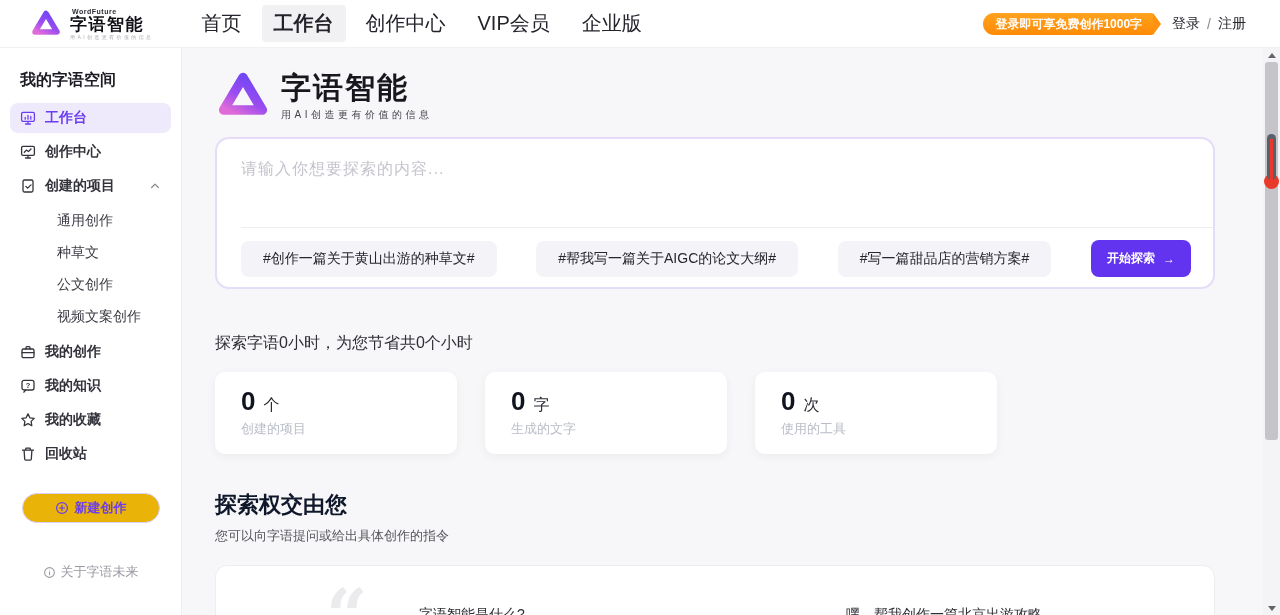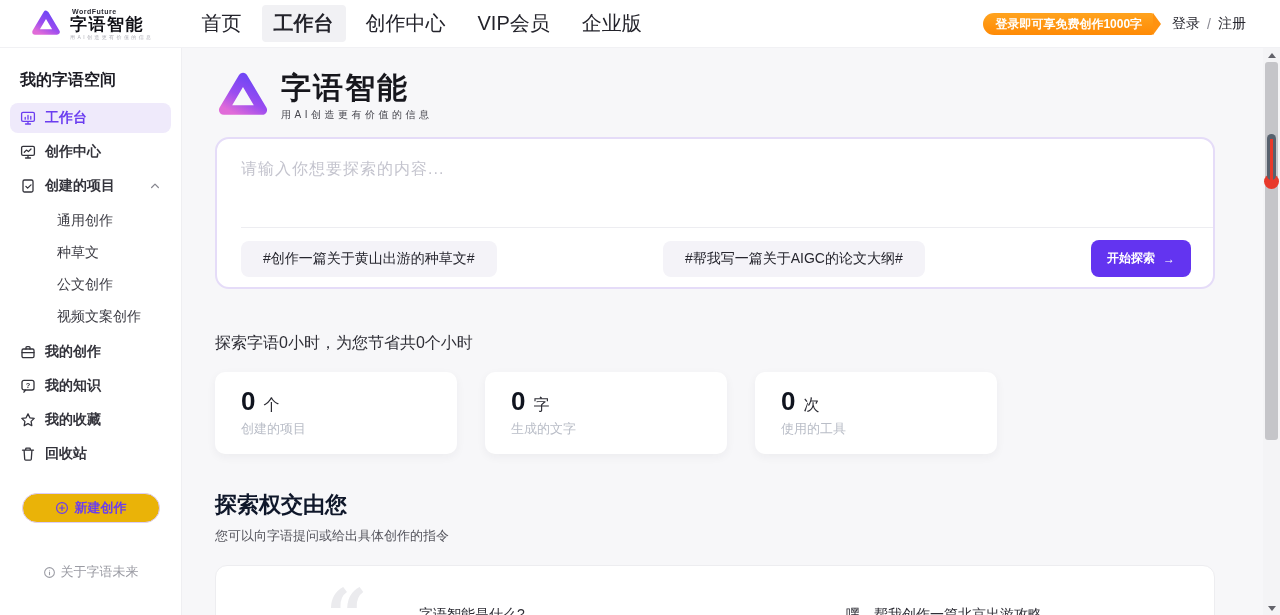--- a/index.html
+++ b/index.html
@@ -268,20 +268,21 @@
       <div class="hero-tagline">用AI创造更有价值的信息</div>
     </div>
   </div>
 
   <div class="search-card">
     <textarea class="search-input" placeholder="请输入你想要探索的内容..." style=""></textarea>
     <hr class="search-divider">
     <div class="chips-row">
       <span class="chip">#创作一篇关于黄山出游的种草文#</span>
       <span class="chip">#帮我写一篇关于AIGC的论文大纲#</span>
+      <span class="chip">#写一篇甜品店的营销方案#</span>
       <button class="explore-btn">
         <span>开始探索</span>
         <span>→</span>
       </button>
     </div>
   </div>
 
   <div class="stats-summary">探索字语0小时，为您节省共0个小时</div>
 
   <div class="stats-row">

